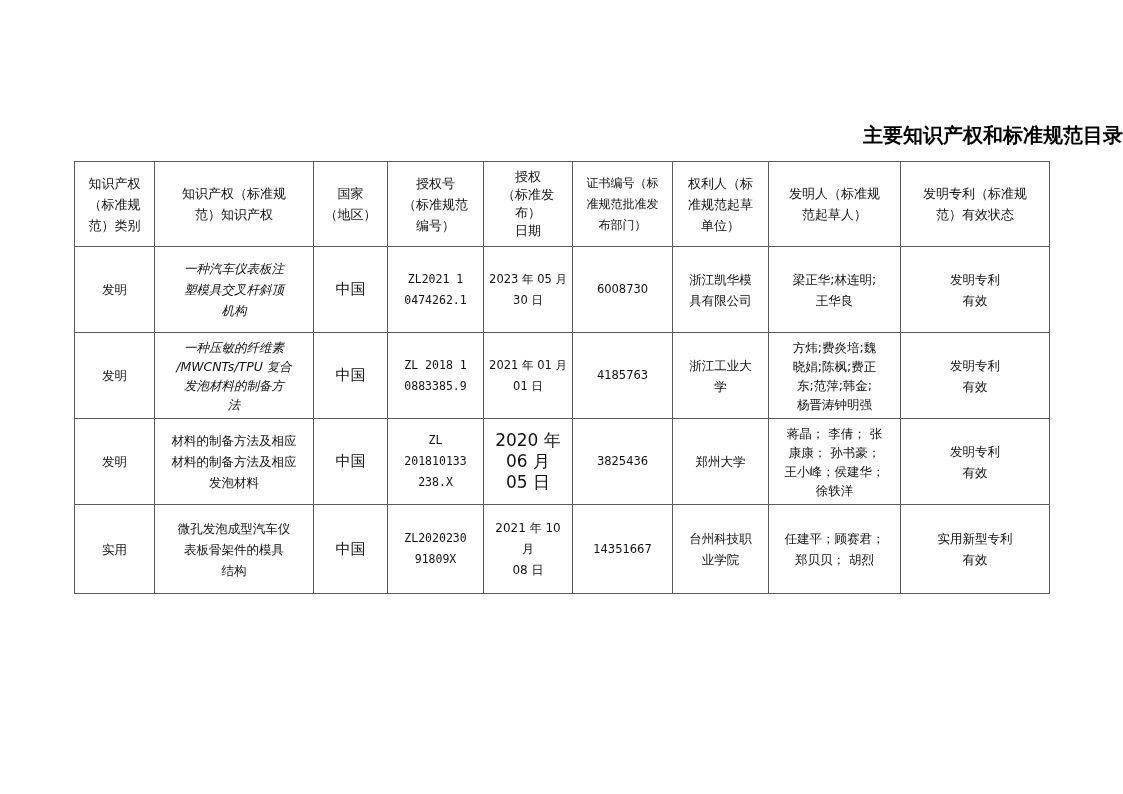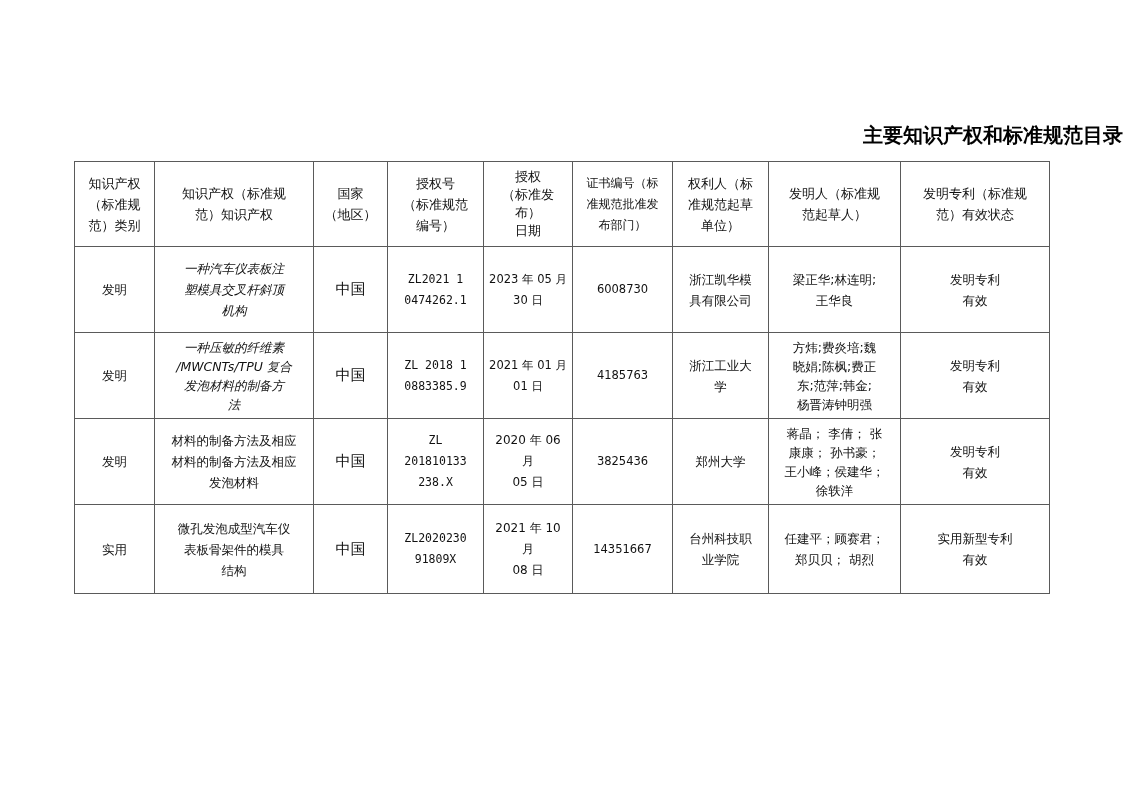--- a/index.html
+++ b/index.html
@@ -191,21 +191,21 @@
       <span>材料的制备方法及相应</span>
       <span>材料的制备方法及相应</span>
       <span>发泡材料</span>
     </td>
     <td class="country">中国</td>
     <td class="multi mono">
       <span>ZL</span>
       <span>201810133</span>
       <span>238.X</span>
     </td>
-    <td class="multi" style="font-size:12px">
+    <td class="multi" style="font-size:17px">
       <span>2020 年 06 月</span>
       <span>05 日</span>
     </td>
     <td style="font-size:11.5px">3825436</td>
     <td class="multi">
       <span>郑州大学</span>
     </td>
     <td class="multi" style="line-height:19px">
       <span>蒋晶； 李倩； 张</span>
       <span>康康； 孙书豪；</span>

